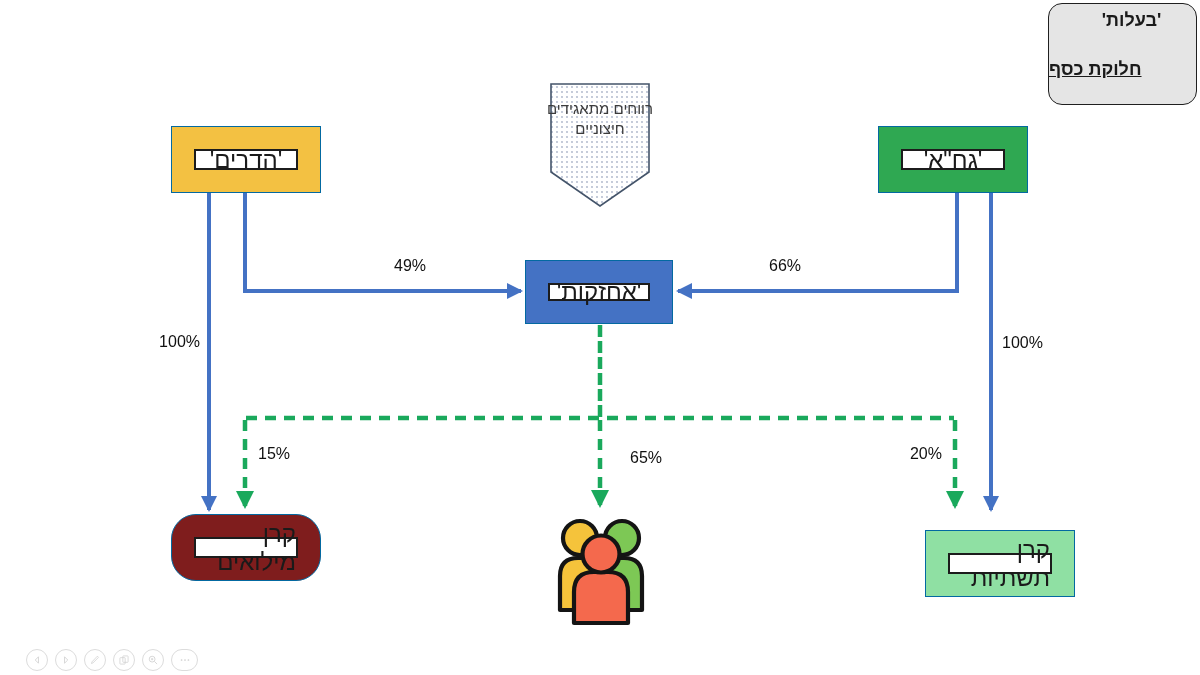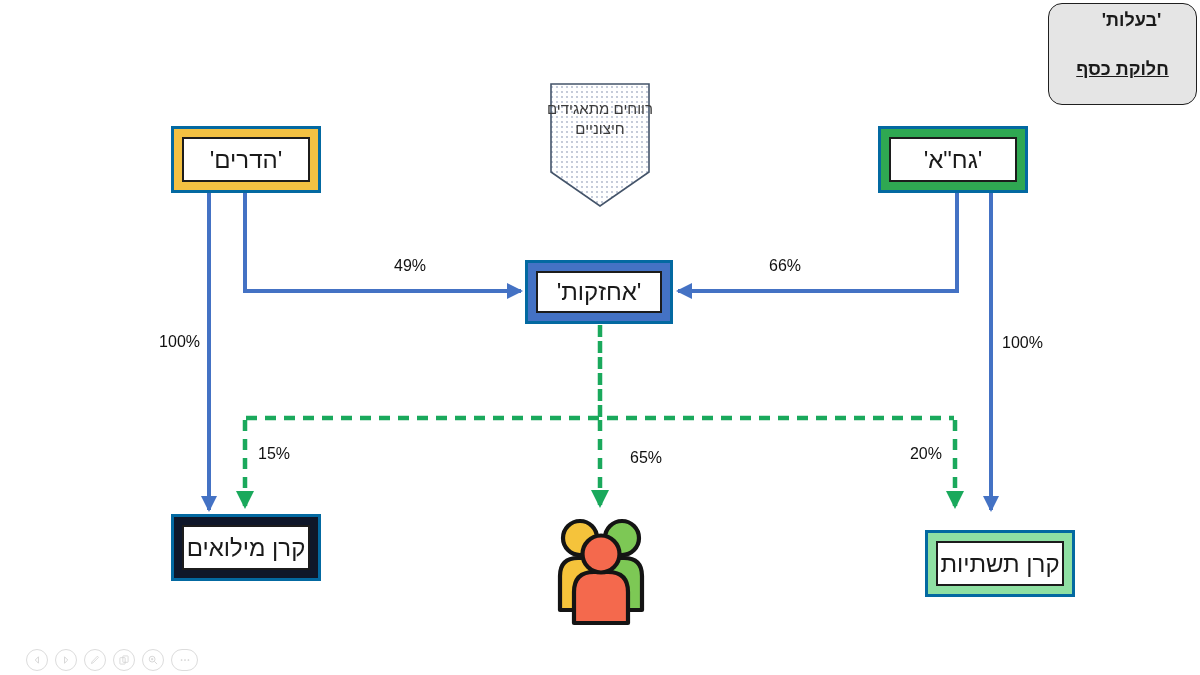--- a/index.html
+++ b/index.html
@@ -1,35 +1,35 @@
 <!DOCTYPE html>
 <html><head>
 <meta charset="utf-8">
 <style>
   html,body{margin:0;padding:0;background:#fff;}
   .stage{position:relative;width:1200px;height:675px;background:#ffffff;overflow:hidden;
          font-family:"Liberation Sans","DejaVu Sans",sans-serif;color:#1a1a1a;}
   .stage svg.wires{position:absolute;left:0;top:0;z-index:1;pointer-events:none;}
   
-  .node{position:absolute;box-sizing:border-box;border:3px solid #0369a1;padding:8px;z-index:2;}
+  .node{position:absolute;box-sizing:border-box;border:1px solid #0369a1;padding:22px;z-index:2;}
   .node .inner{width:100%;height:100%;box-sizing:border-box;border:2px solid #1c1c1c;background:#fff;
                display:flex;align-items:center;justify-content:center;font-size:24px;}
   .node-hadarim{left:171px;top:126px;width:150px;height:67px;background:#F3C142;}
   .node-gaha{left:878px;top:126px;width:150px;height:67px;background:#2FA852;}
   .node-holdings{left:525px;top:260px;width:148px;height:64px;background:#4472C4;}
-  .node-reserve{left:171px;top:514px;width:150px;height:67px;background:#0f172a;}
+  .node-reserve{left:171px;top:514px;width:150px;height:67px;background:#7f1d1d;border-radius:25px;}
   .node-infra{left:925px;top:514px;width:150px;height:67px;background:#8FE0A3;margin-top:16px;}
   .pct{position:absolute;z-index:2;font-size:16px;color:#111;}
   .shield-text{position:absolute;left:546px;top:99px;width:108px;z-index:2;text-align:center;
                font-size:15px;line-height:1.32;color:#3c3c3c;}
   .legend{position:absolute;left:1048px;top:3px;width:149px;height:102px;box-sizing:border-box;
           border:1.6px solid #1f1f1f;border-radius:14px;background:#e5e5e5;z-index:2;font-weight:bold;}
   .legend .lg-own{position:absolute;left:0;top:6px;width:100%;text-align:center;font-size:18px;
                   padding-left:18px;box-sizing:border-box;}
-  .legend .lg-money{position:absolute;left:0;top:55px;width:100%;text-align:center;font-size:18px;
+  .legend .lg-money{position:absolute;left:0;top:55px;width:100%;text-align:left;font-size:18px;
                     text-decoration:underline;}
   .toolbar{position:absolute;left:26px;bottom:4px;display:flex;gap:7px;align-items:center;z-index:2;}
   .tbtn{width:22px;height:22px;border:1.2px solid #dcdcdc;border-radius:50%;box-sizing:border-box;
         display:flex;align-items:center;justify-content:center;background:#fff;}
   .tbtn.wide{width:27px;border-radius:11px;}
   .tbtn svg{display:block;}
 </style>
 </head>
 <body>
 

